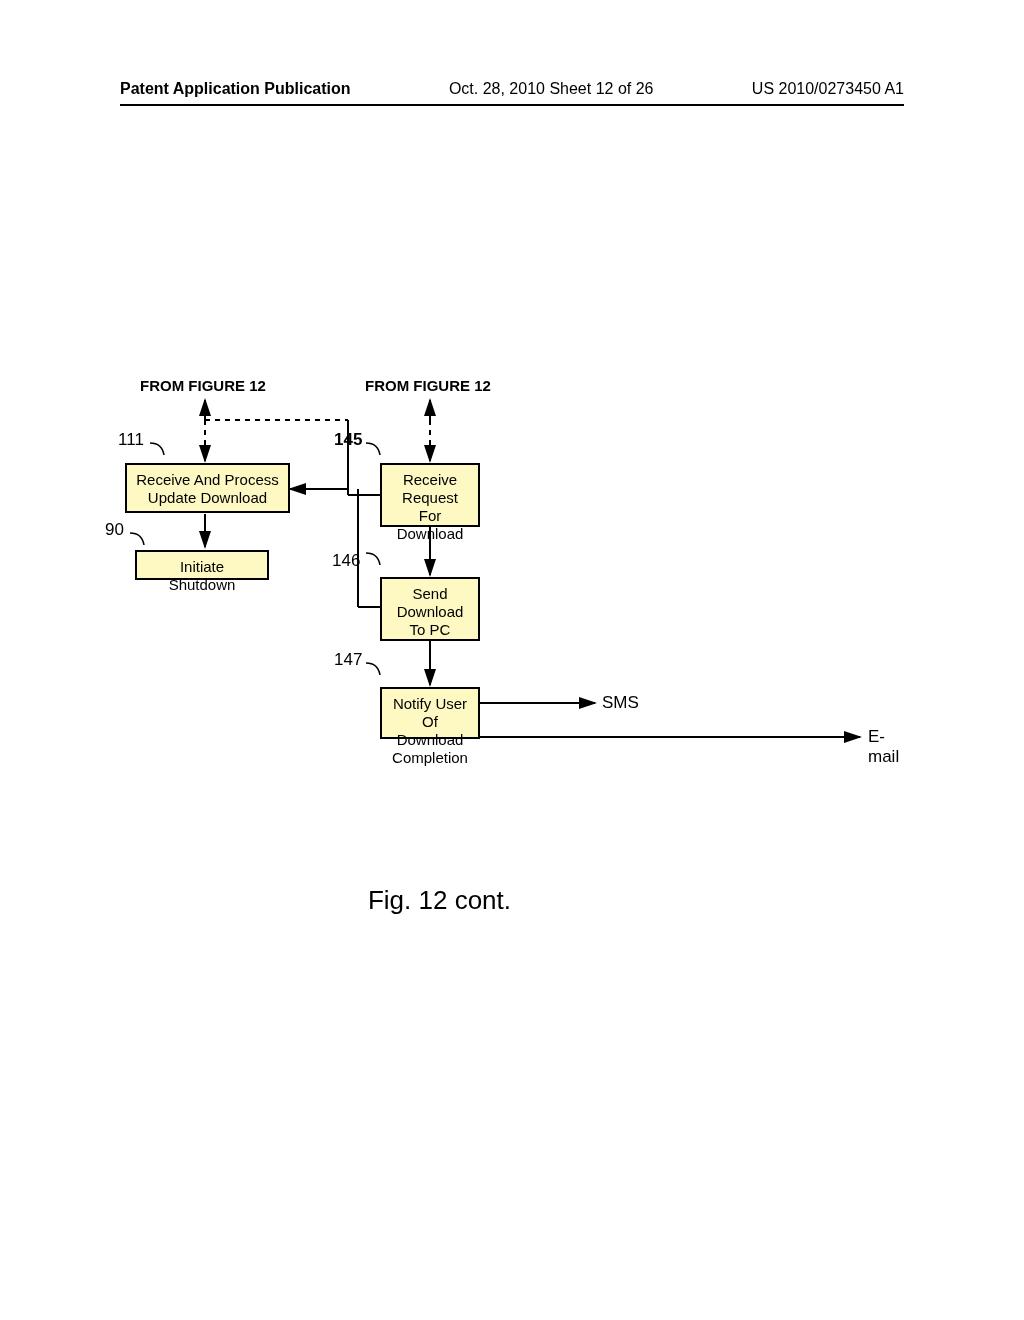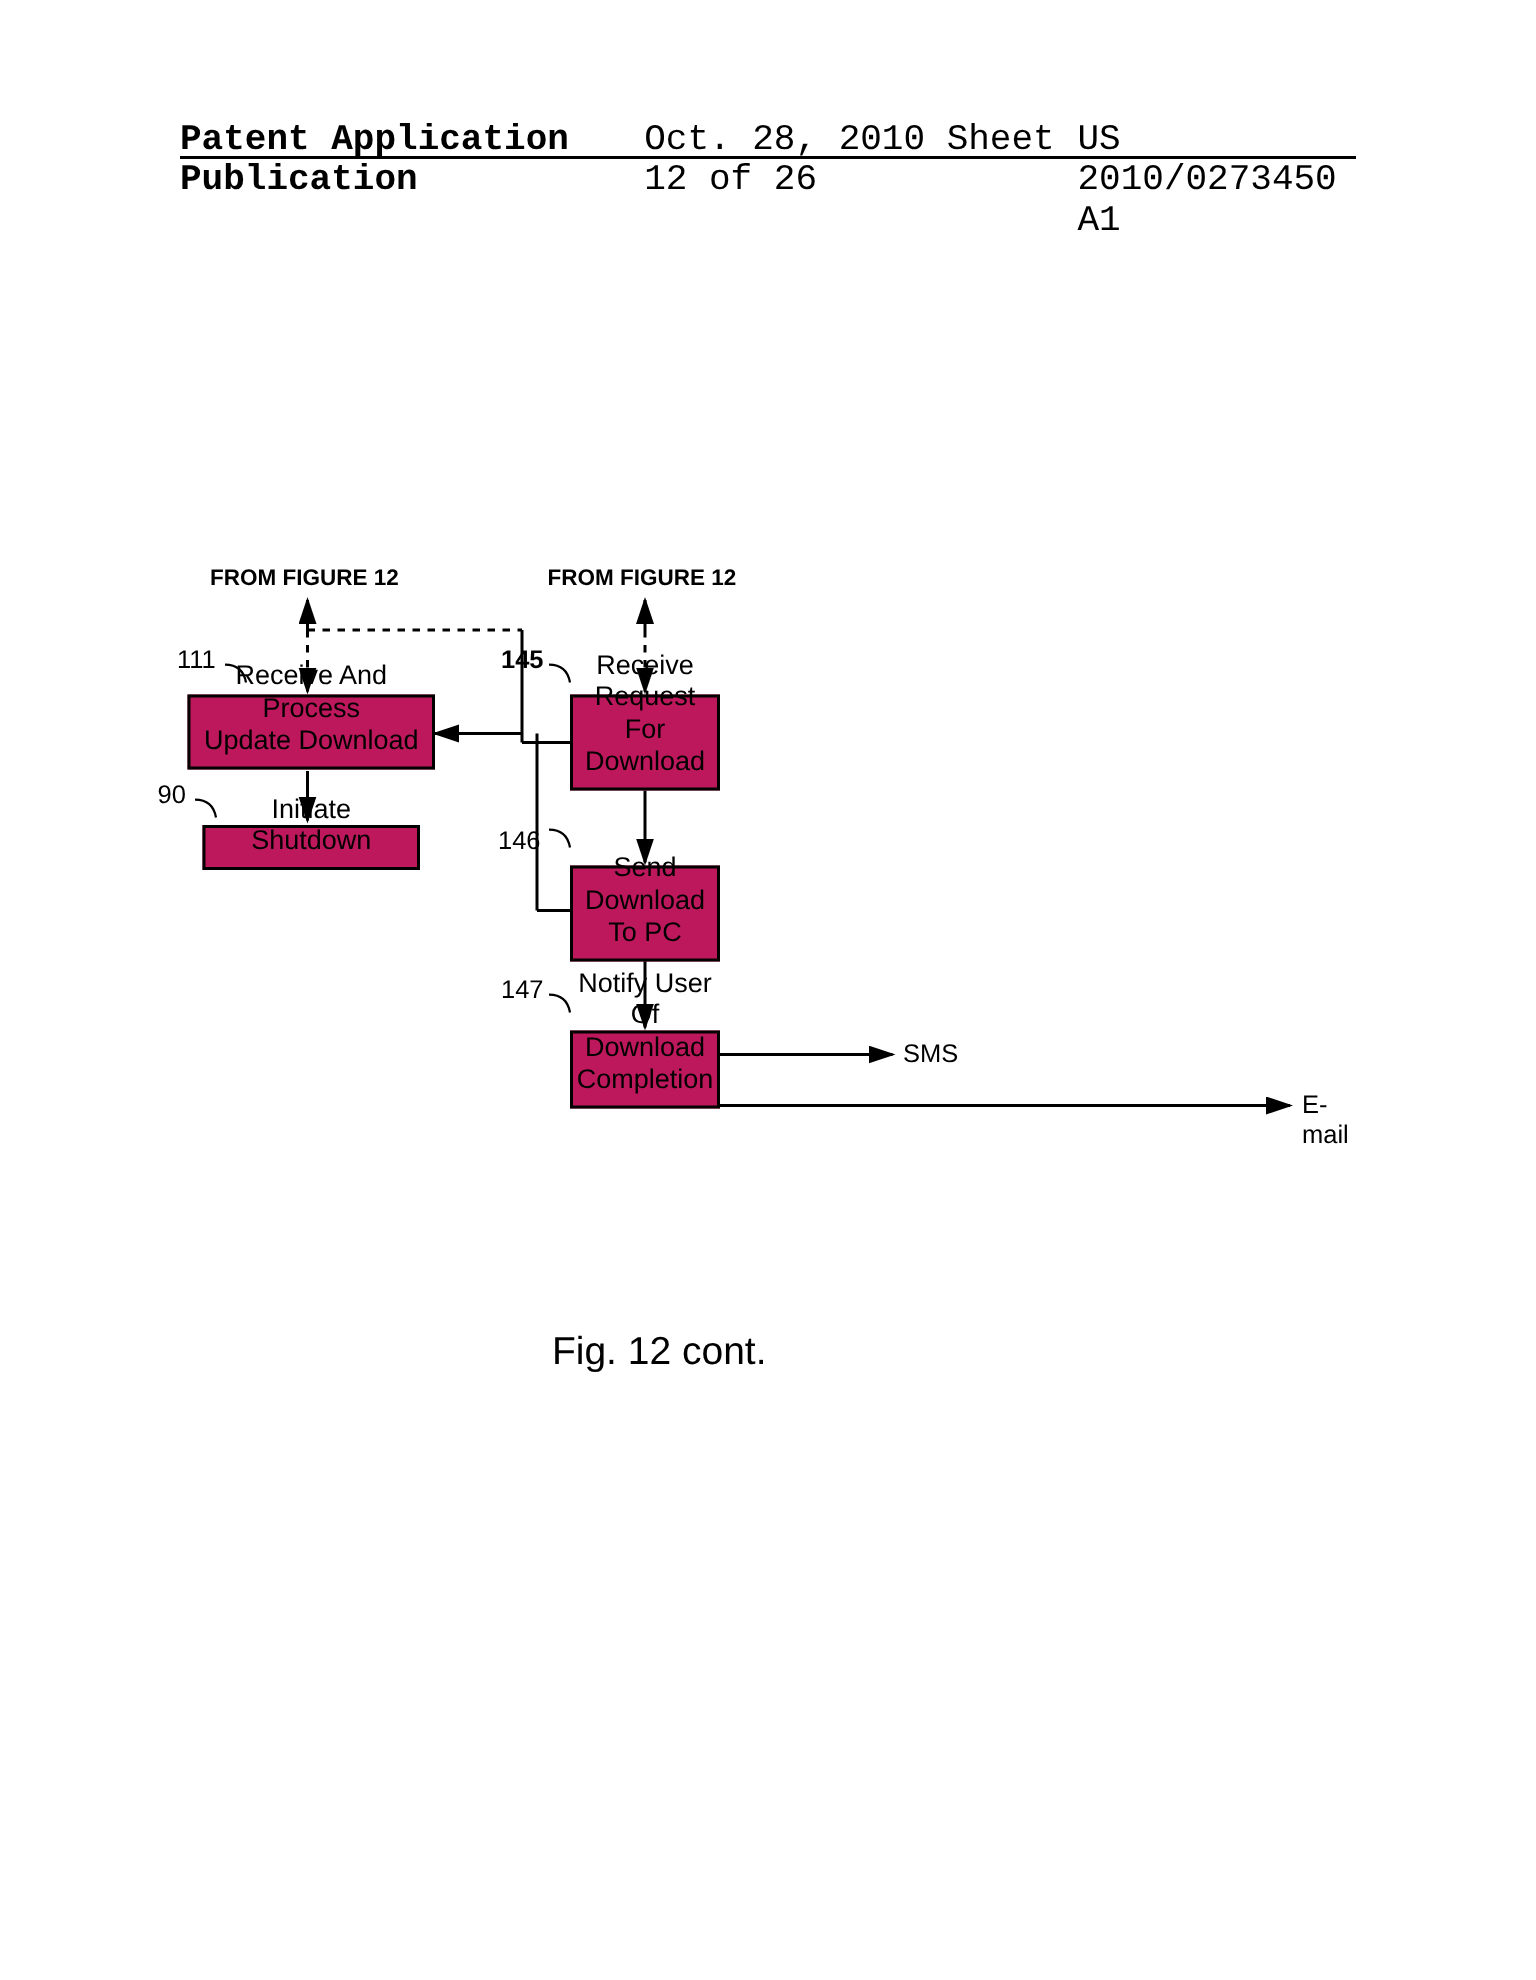--- a/index.html
+++ b/index.html
@@ -1,26 +1,26 @@
 <!DOCTYPE html>
 <html><head>
 <meta charset="utf-8">
 <style>
   * { box-sizing: border-box; margin: 0; padding: 0; }
   body { font-family: Arial, Helvetica, sans-serif; background: #fff; width: 1024px; height: 1320px; position: relative; }
   .page { position: relative; width: 1024px; height: 1320px; }
-  .header { position: absolute; top: 80px; width: 1024px; display: flex; justify-content: flex-start; padding: 0 120px; font-size: 24px; font-weight: bold; font-family: Liberation Mono, monospace; }
+  .header { position: absolute; top: 80px; width: 1024px; display: flex; justify-content: space-between; padding: 0 120px; font-size: 16px; font-weight: bold; }
   .header-left { font-weight: bold; }
   .header-center { font-weight: normal; }
   .header-right { font-weight: normal; }
   .hr { position: absolute; top: 104px; left: 120px; width: 784px; height: 2px; background: #000; }
 
   .diagram { position: absolute; left: 120px; top: 395px; width: 784px; height: 520px; }
 
-  .box { position: absolute; border: 2px solid #000; background: #be185d; text-align: center; font-size: 18px; line-height: 1.2; padding: 6px 8px; display: flex; flex-direction: column; justify-content: flex-end; align-items: center; }
+  .box { position: absolute; border: 2px solid #000; background: #fef9c3; text-align: center; font-size: 15px; line-height: 1.2; padding: 6px 8px; display: flex; flex-direction: column; justify-content: flex-start; align-items: center; }
 
   .from-label { position: absolute; font-size: 15px; font-weight: bold; }
   .ref-label { position: absolute; font-size: 17px; }
   .out-label { position: absolute; font-size: 17px; }
   .fig-caption { position: absolute; width: 879px; text-align: center; font-size: 26px; top: 885px; left: 0; }
 
   svg.lines { position: absolute; left: 0; top: 0; width: 784px; height: 520px; }
 </style>
 </head>
 <body>
@@ -84,21 +84,21 @@
     <div class="ref-label" style="left:-15px; top:125px;">90</div>
     <div class="ref-label" style="left:214px; top:35px;font-weight:bold;">145</div>
     <div class="ref-label" style="left:212px; top:145px;margin-top:11px;">146</div>
     <div class="ref-label" style="left:214px; top:255px;">147</div>
 
     <div class="box" style="left:5px; top:68px; width:165px; height:50px;">
       <span style="white-space: pre-line;">Receive And Process
 Update Download</span>
     </div>
 
-    <div class="box" style="left:15px; top:155px; width:145px; height:30px;">
+    <div class="box" style="left:15px; top:155px; width:134px; height:30px;">
       <span>Initiate Shutdown</span>
     </div>
 
     <div class="box" style="left:260px; top:68px; width:100px; height:64px;">
       <span style="white-space: pre-line;">Receive
 Request For
 Download</span>
     </div>
 
     <div class="box" style="left:260px; top:182px; width:100px; height:64px;">

